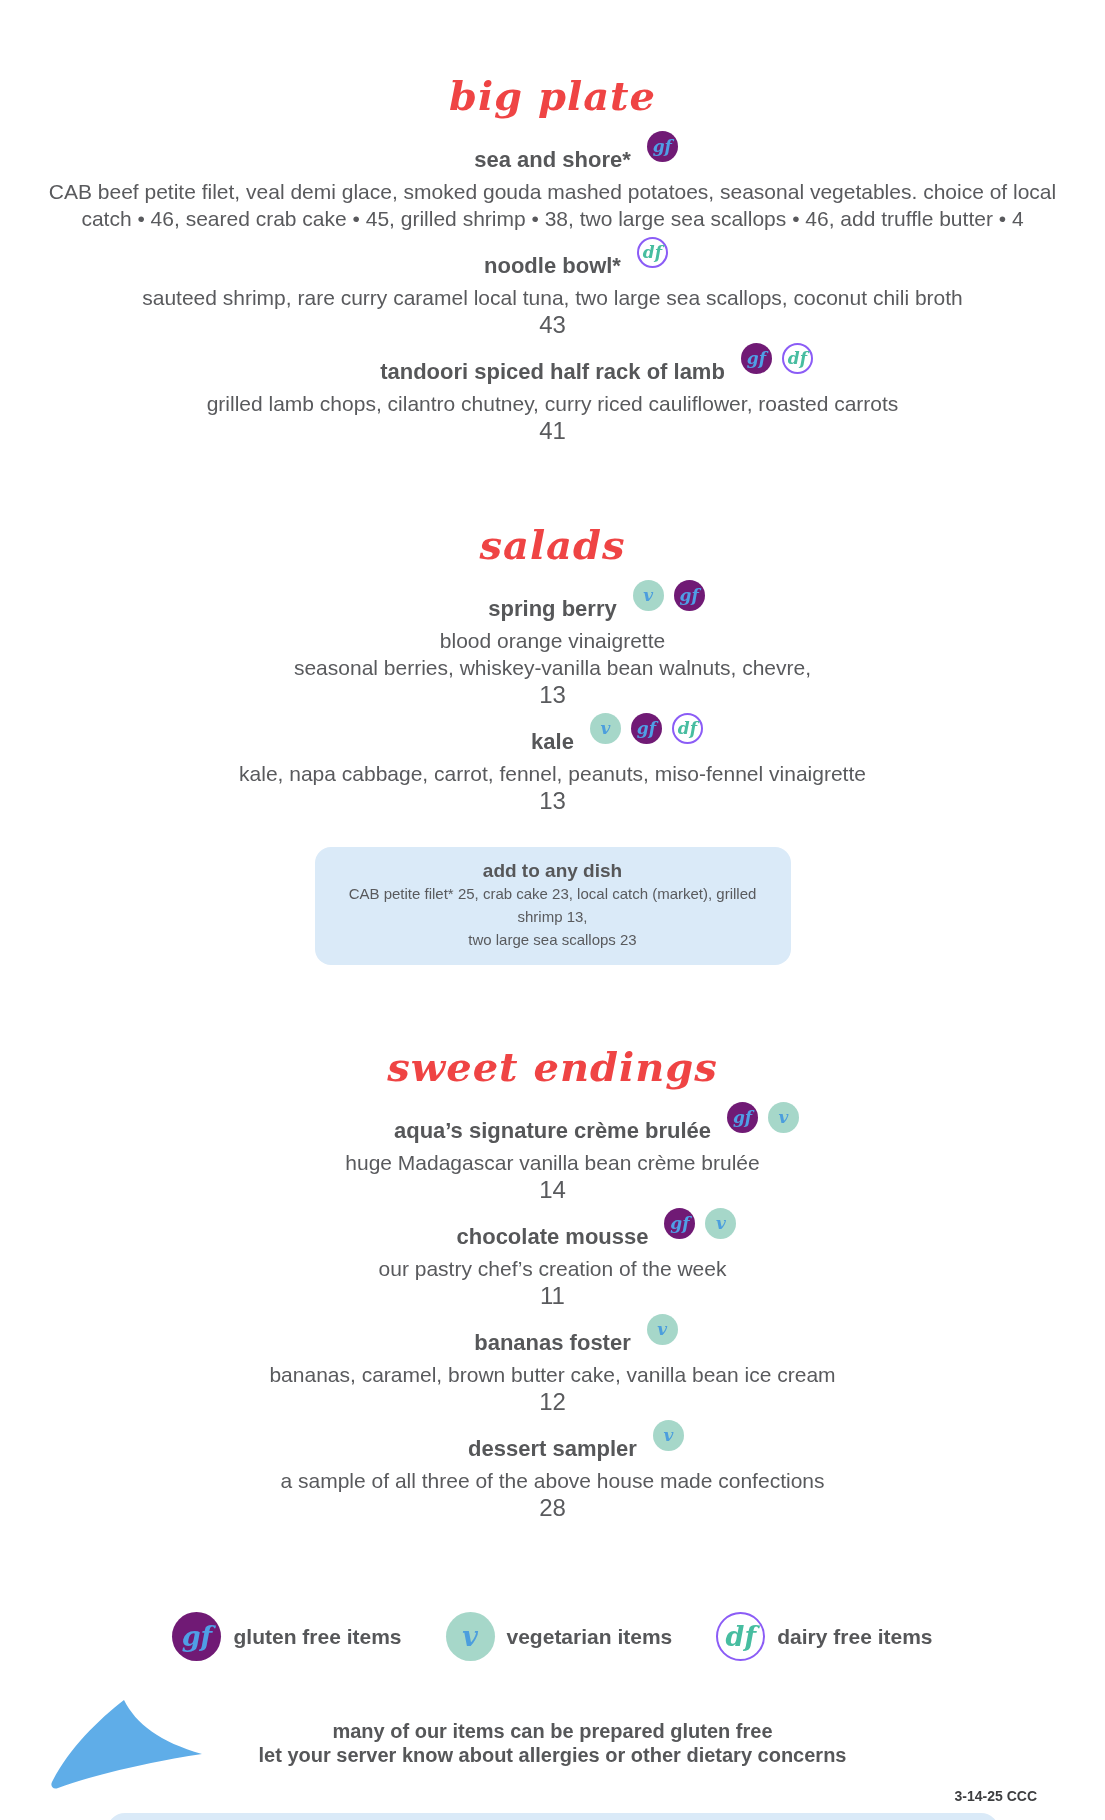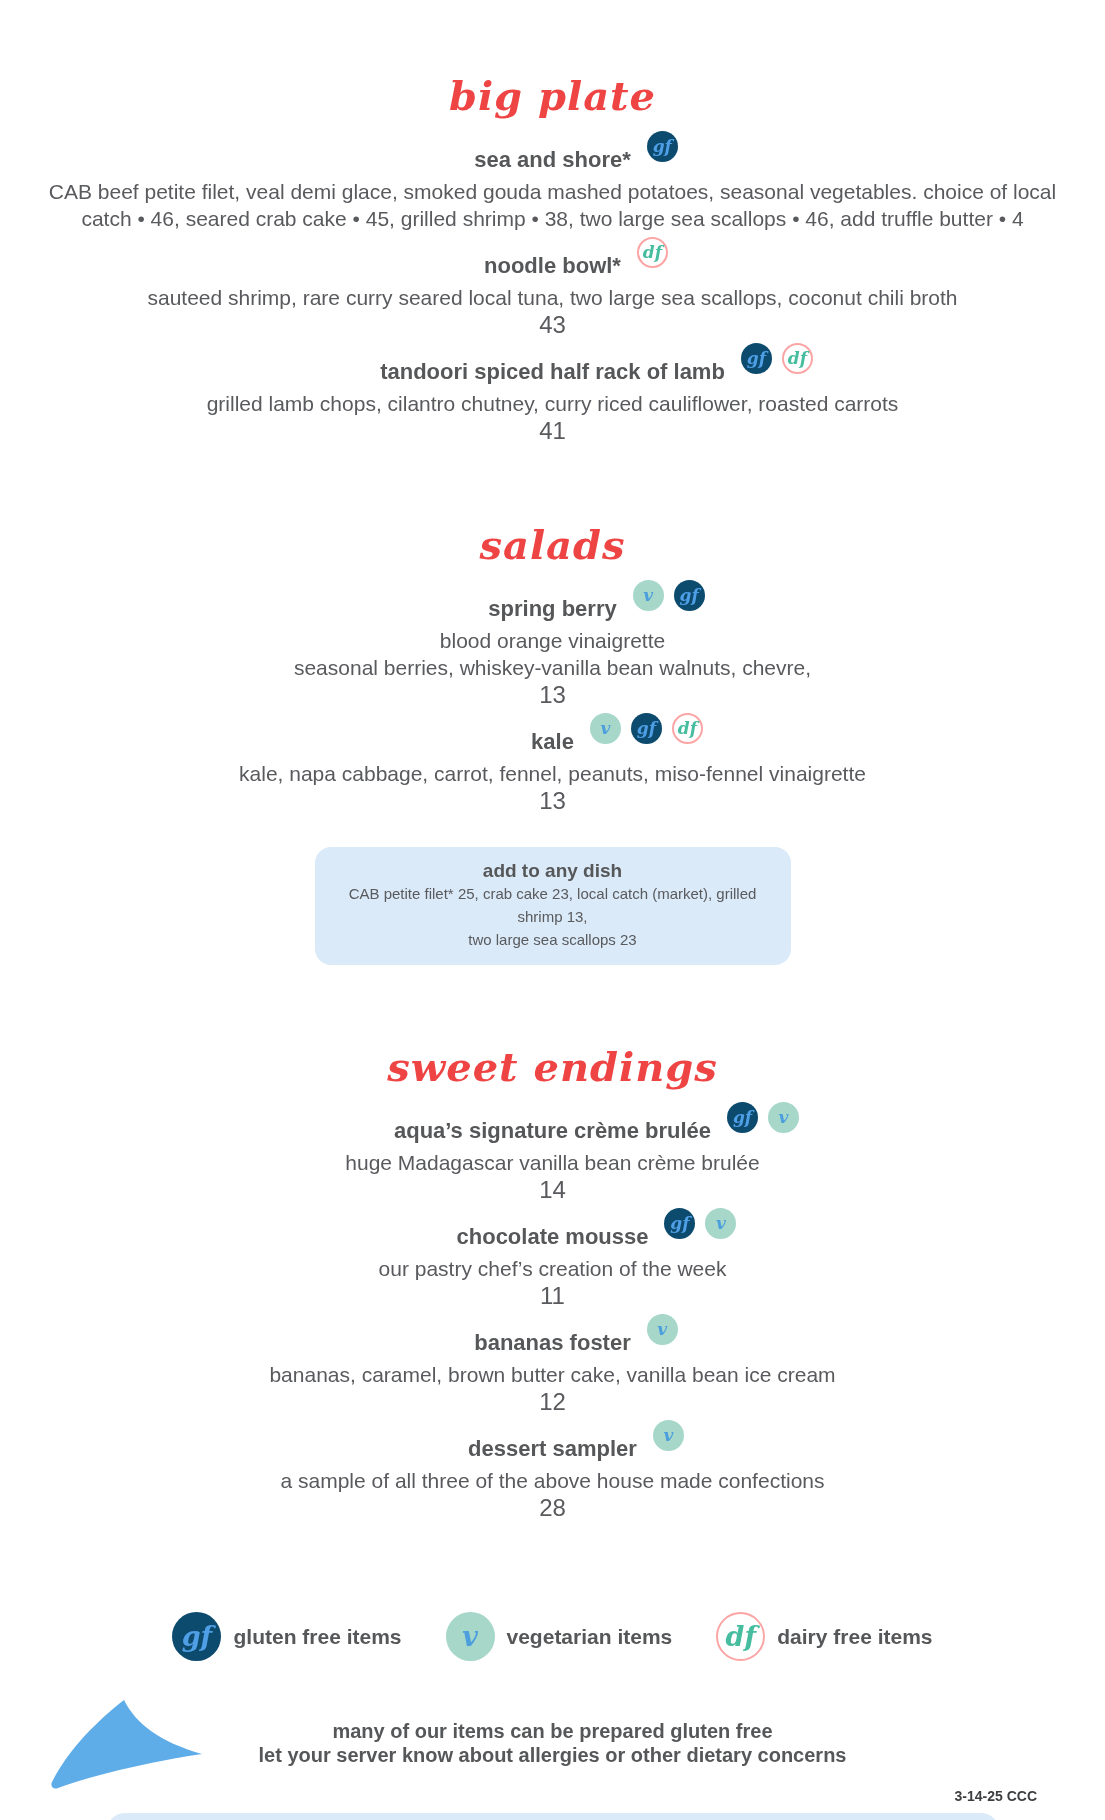--- a/index.html
+++ b/index.html
@@ -53,23 +53,23 @@
     border-radius: 50%;
     display: flex;
     align-items: center;
     justify-content: center;
     font-family: "DejaVu Serif", serif;
     font-style: italic;
     font-weight: 700;
     font-size: 17px;
     line-height: 1;
   }
-  .badge.gf { background: #0c4a6e; color: #4f9fe6; }
+  .badge.gf { background: #701a75; color: #4f9fe6; }
   .badge.v  { background: #a6d7c9; color: #4c9edd; }
-  .badge.df { background: #ffffff; border: 2px solid #fca5a5; color: #47bda0; }
+  .badge.df { background: #ffffff; border: 2px solid #8b5cf6; color: #47bda0; }
 
   .desc { font-size: 21px; line-height: 25px; margin: 2px 0 0 0; color: #595a5d; }
   .price { font-size: 24px; line-height: 25px; margin: 2px 0 0 0; color: #595a5d; }
 
   
   .addon-box {
     width: 476px;
     margin: 34px auto 0 auto;
     background: #daeaf8;
     border-radius: 16px;
@@ -136,21 +136,21 @@
     </div>
 
     <div class="item">
       <div class="item-title-wrap">
         <h3 class="item-title">noodle bowl*
           <span class="badge-row">
             <span class="badge df">df</span>
           </span>
         </h3>
       </div>
-      <p class="desc">sauteed shrimp, rare curry seared local tuna, two large sea scallops, coconut chili broth</p>
+      <p class="desc">sauteed shrimp, rare curry caramel local tuna, two large sea scallops, coconut chili broth</p>
       <p class="price">43</p>
     </div>
 
     <div class="item">
       <div class="item-title-wrap">
         <h3 class="item-title">tandoori spiced half rack of lamb
           <span class="badge-row">
             <span class="badge gf">gf</span>
             <span class="badge df">df</span>
           </span>

